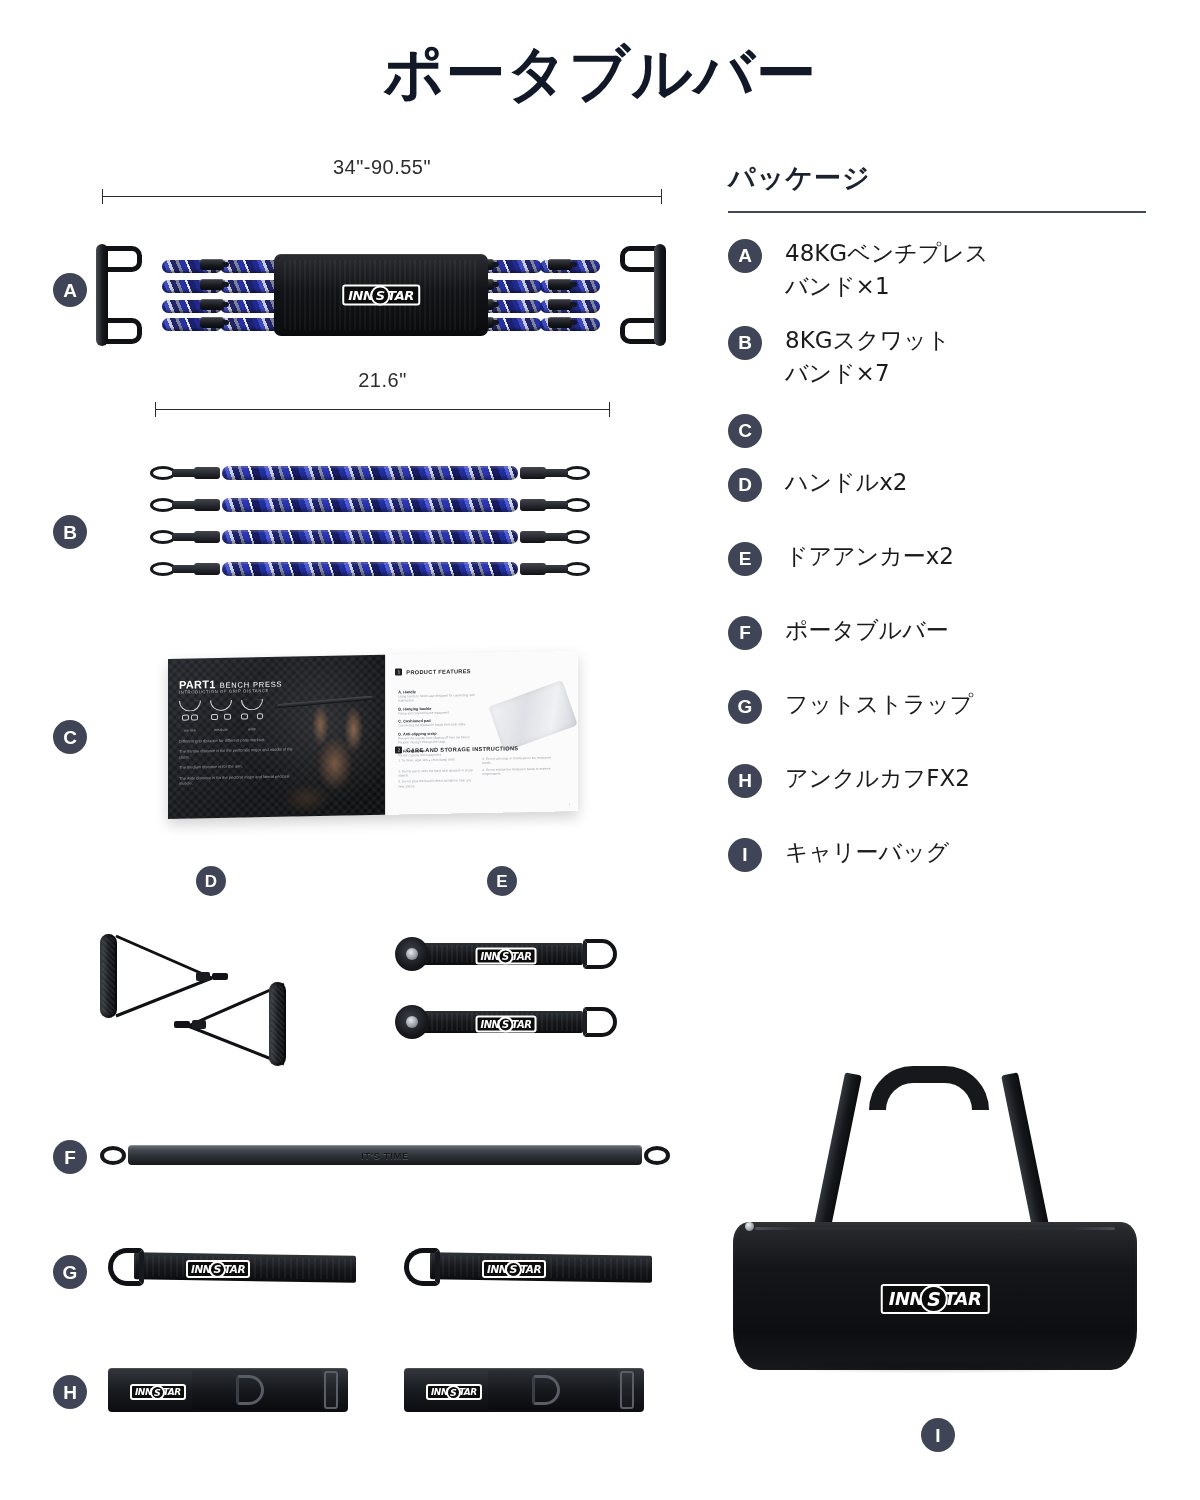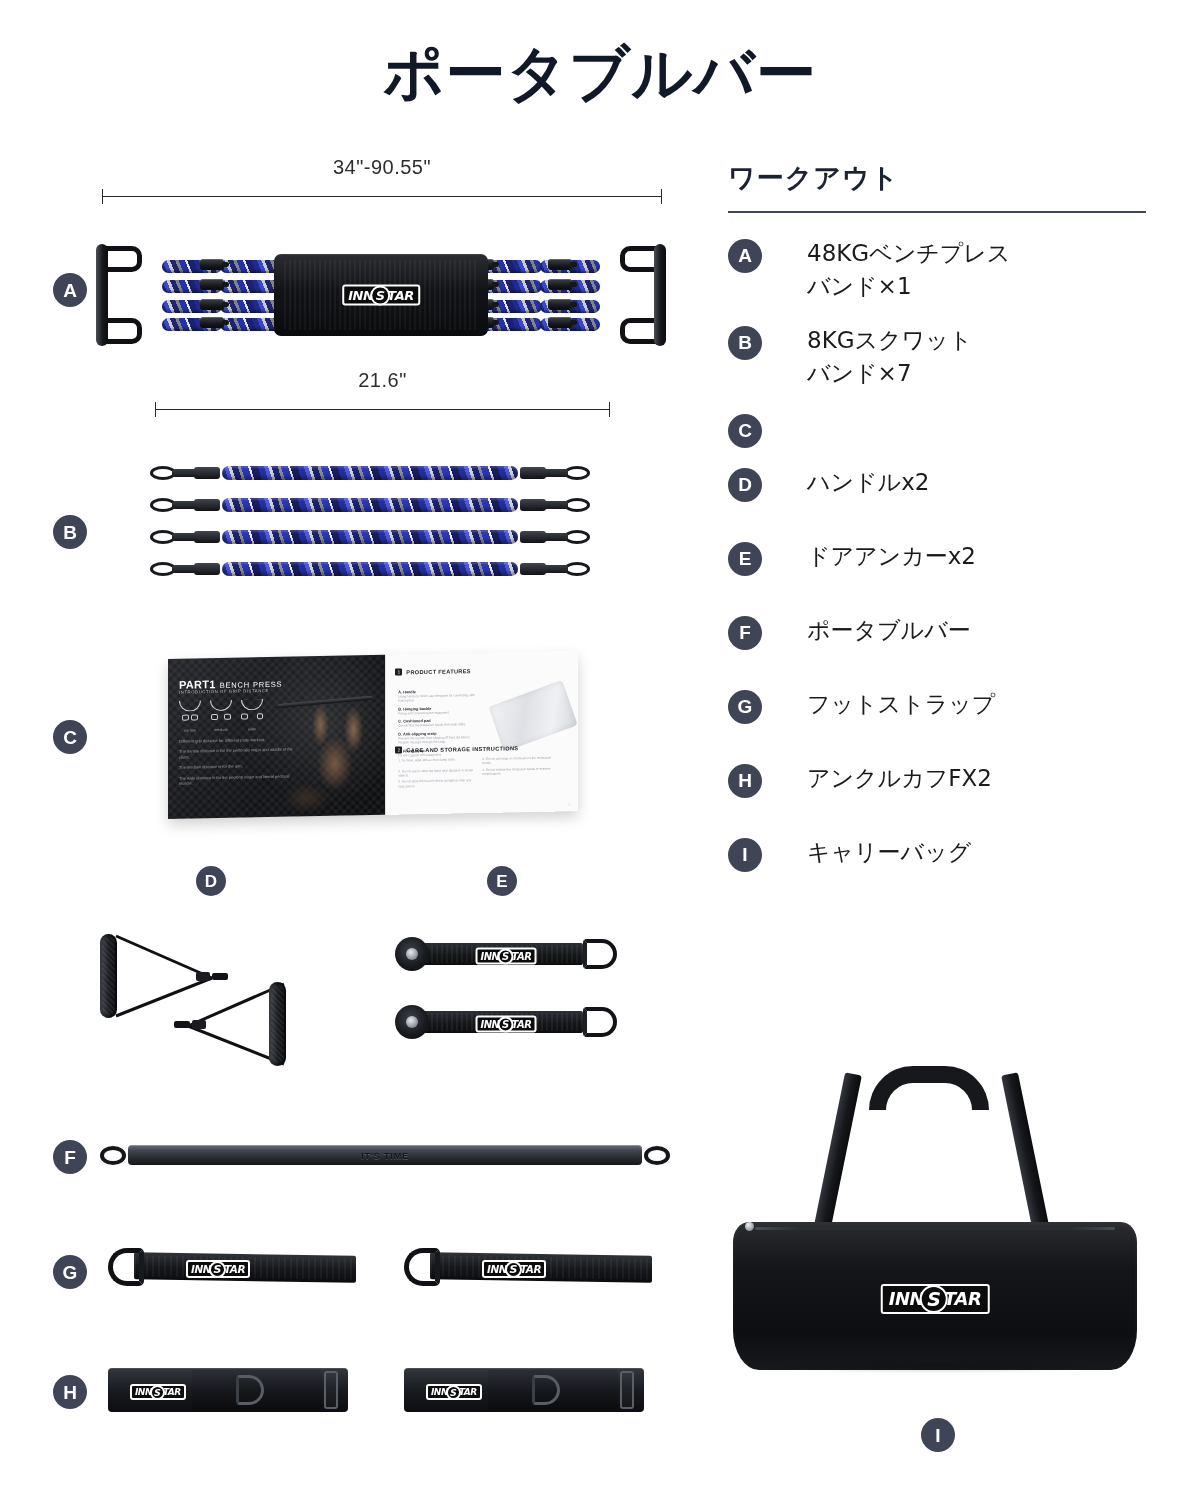--- a/index.html
+++ b/index.html
@@ -346,21 +346,21 @@
                font-family:"DejaVu Sans","Liberation Sans",sans-serif; }
   .pkg-rule { margin-top: 15px; height: 2px; background:#424857; width: 418px; }
   .pkg-list { margin-top: 24px; }
   .pkg-item { position: relative; display:flex; align-items:flex-start; }
   .pkg-item .bdg {
     position: relative; flex: 0 0 34px; width: 34px; height: 34px; border-radius:50%;
     background:#3f4556; color:#fff; display:flex; align-items:center; justify-content:center;
     font-size:19px; font-weight:700; margin-top: 2px;
   }
   .pkg-item .lbl {
-    margin-left: 45px; font-size: 23px; line-height: 1.42; color: #1b1b1b;
+    margin-left: 23px; font-size: 23px; line-height: 1.42; color: #1b1b1b;
     font-family: "DejaVu Sans", "Liberation Sans", sans-serif; white-space: pre-line;
   }
 
   
   .prodI { position: absolute; left: 715px; top: 1060px; width: 440px; height: 340px; }
   .bag {
     position: absolute; left: 18px; top: 162px; width: 404px; height: 148px;
     background: linear-gradient(180deg,#2a2c30 0%, #141619 30%, #0d0e11 75%, #17191d 100%);
     border-radius: 16px 16px 26px 26px / 20px 20px 40px 40px;
     box-shadow: inset 0 2px 6px rgba(255,255,255,.05);
@@ -753,21 +753,21 @@
         <span class="innstar">
           <span class="w">INN</span>
           <span class="s">S</span>
           <span class="w">TAR</span>
         </span>
       </div>
     </div>
   </div>
 
   <div class="pkg">
-    <div class="pkg-title">ワークアウト</div>
+    <div class="pkg-title">パッケージ</div>
     <div class="pkg-rule"></div>
     <div class="pkg-list">
 
       <div class="pkg-item" style="margin-bottom:22px;">
         <div class="bdg">A</div>
         <div class="lbl">48KGベンチプレス
 バンド×1</div>
       </div>
 
       <div class="pkg-item" style="margin-bottom:22px;">

